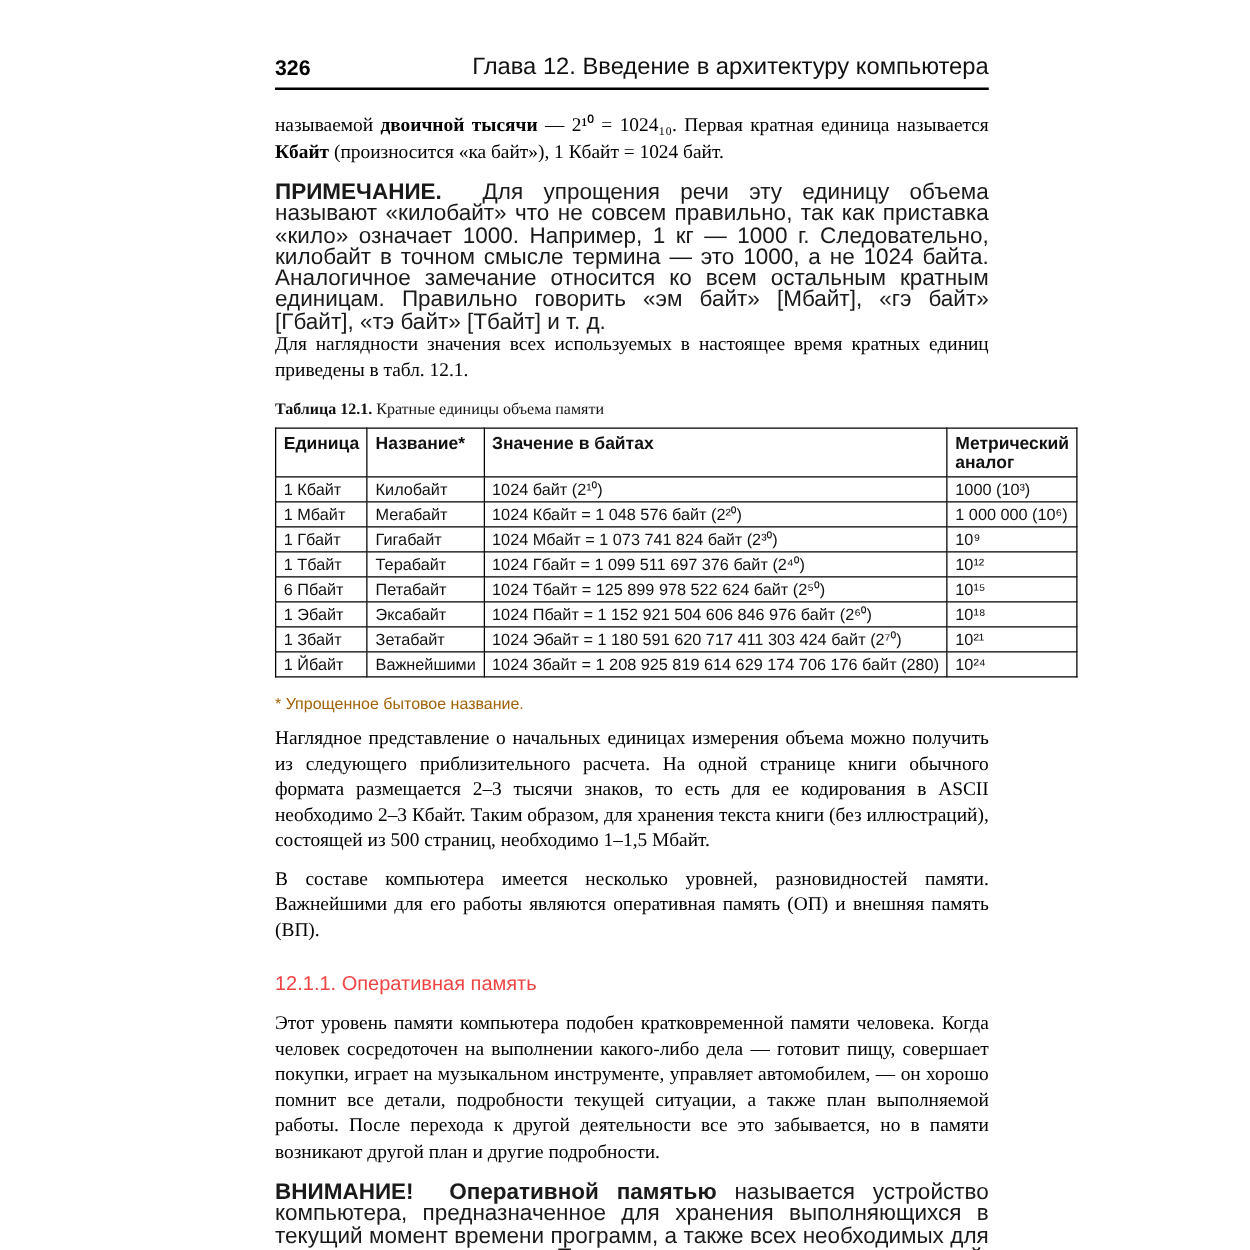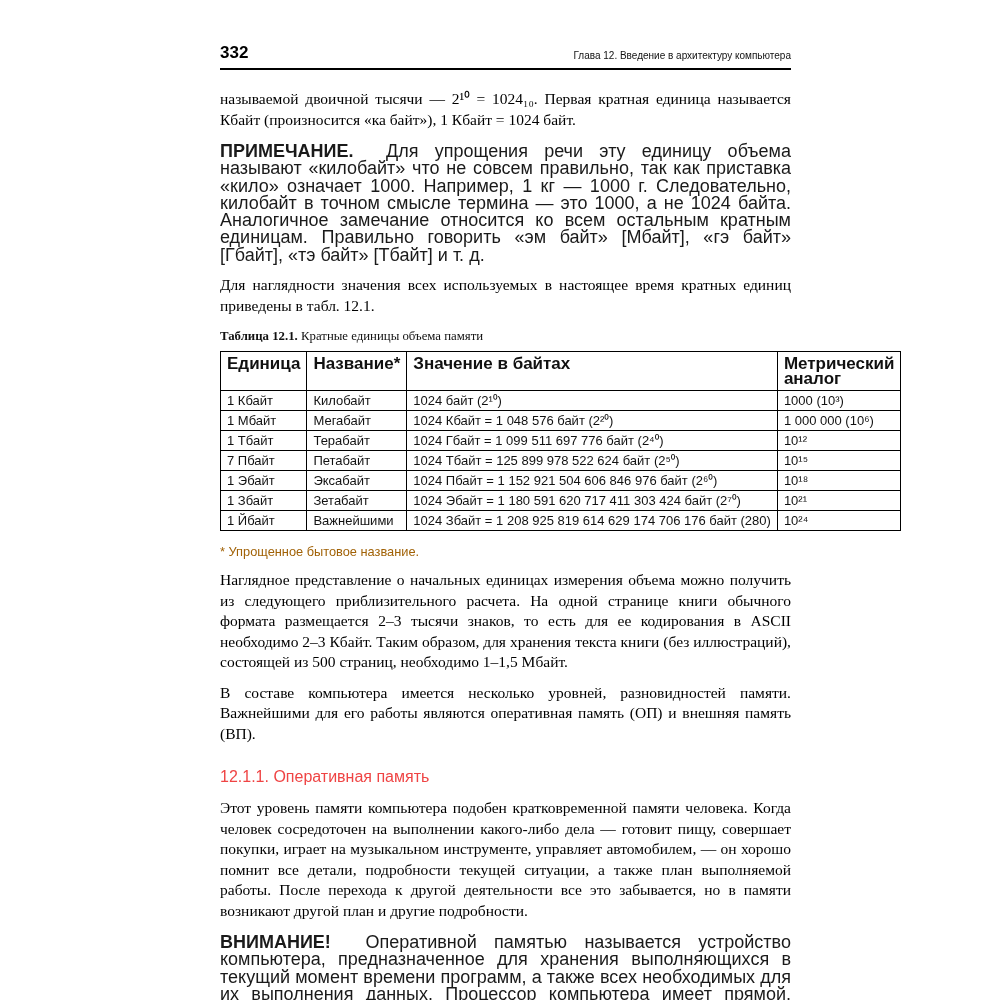--- a/index.html
+++ b/index.html
@@ -23,39 +23,39 @@
     padding-bottom: 7px;
   }
   .pagenum {
     font-family: "Liberation Sans", sans-serif;
     font-weight: 700;
     font-size: 17px;
     line-height: 1;
   }
   .runtitle {
     font-family: "Liberation Sans", sans-serif;
-    font-size: 10px;
+    font-size: 19px;
     line-height: 1;
     color: #111;
     margin-left: 40px;
   }
   
   .para {
     font-family: "Liberation Serif", serif;
     font-size: 15.5px;
     line-height: 20.5px;
     text-align: justify;
     margin: 0;
   }
   .p1 { margin-top: 19px; }
-  .p2 { margin-top: 11px; }
+  .p2 { }
   .p3 { margin-top: 11px; }
   .p4 { margin-top: 10px; }
   .p5 { margin-top: 11px; }
-  .bold { font-weight: 400; }
+  .bold { font-weight: 700; }
   
   .noteblock {
     font-family: "Liberation Sans", sans-serif;
     font-size: 18px;
     line-height: 17.3px;
     text-align: justify;
     color: #1a1a1a;
     margin-top: 13px;
   }
   .noteblock .label { font-weight: 700; }
@@ -79,21 +79,21 @@
   }
   table.units th, table.units td {
     border: 1.4px solid #000;
     padding: 2px 6px 2px 6px;
     text-align: left;
     vertical-align: top;
     font-weight: 400;
   }
   table.units th {
     font-weight: 700;
-    font-size: 17px;
+    font-size: 14px;
     line-height: 15px;
     padding-top: 4px; padding-bottom: 4px;
   }
   table.units td { white-space: nowrap; line-height: 15px; height: 15px; }
   col.c1 { width: 58px; }
   col.c2 { width: 72px; }
   col.c3 { width: 346px; }
   col.c4 { width: 95px; }
   .footnote {
     font-family: "Liberation Sans", sans-serif;
@@ -110,21 +110,21 @@
     margin-top: 24px;
     margin-bottom: 12px;
   }
 </style>
 </head>
 <body>
 
 <div class="content">
 
   <div class="runhead">
-    <span class="pagenum">332</span>
+    <span class="pagenum">326</span>
     <span class="runtitle">Глава 12. Введение в архитектуру компьютера</span>
   </div>
 
   <p class="para p1"><span>называемой </span><span class="bold">двоичной тысячи</span><span> — 2¹⁰ = 1024₁₀. Первая кратная единица называется </span><span class="bold">Кбайт</span><span> (произносится «ка байт»), 1 Кбайт = 1024 байт.</span></p>
 
   <div class="noteblock">
     <span class="label">ПРИМЕЧАНИЕ.</span><span>Для упрощения речи эту единицу объема называют «килобайт» что не совсем правильно, так как приставка «кило» означает 1000. Например, 1 кг — 1000 г. Следовательно, килобайт в точном смысле термина — это 1000, а не 1024 байта. Аналогичное замечание относится ко всем остальным кратным единицам. Правильно говорить «эм байт» [Мбайт], «гэ байт» [Гбайт], «тэ байт» [Тбайт] и т. д.</span>
   </div>
 
   <p class="para p2">Для наглядности значения всех используемых в настоящее время кратных единиц приведены в табл. 12.1.</p>
@@ -155,27 +155,33 @@
         <td>1024 байт (2¹⁰)</td>
         <td>1000 (10³)</td>
       </tr>
       <tr>
         <td>1 Мбайт</td>
         <td>Мегабайт</td>
         <td>1024 Кбайт = 1 048 576 байт (2²⁰)</td>
         <td>1 000 000 (10⁶)</td>
       </tr>
       <tr>
+        <td>1 Гбайт</td>
+        <td>Гигабайт</td>
+        <td>1024 Мбайт = 1 073 741 824 байт (2³⁰)</td>
+        <td>10⁹</td>
+      </tr>
+      <tr>
         <td>1 Тбайт</td>
         <td>Терабайт</td>
-        <td>1024 Гбайт = 1 099 511 697 776 байт (2⁴⁰)</td>
+        <td>1024 Гбайт = 1 099 511 697 376 байт (2⁴⁰)</td>
         <td>10¹²</td>
       </tr>
       <tr>
-        <td>7 Пбайт</td>
+        <td>6 Пбайт</td>
         <td>Петабайт</td>
         <td>1024 Тбайт = 125 899 978 522 624 байт (2⁵⁰)</td>
         <td>10¹⁵</td>
       </tr>
       <tr>
         <td>1 Эбайт</td>
         <td>Эксабайт</td>
         <td>1024 Пбайт = 1 152 921 504 606 846 976 байт (2⁶⁰)</td>
         <td>10¹⁸</td>
       </tr>

